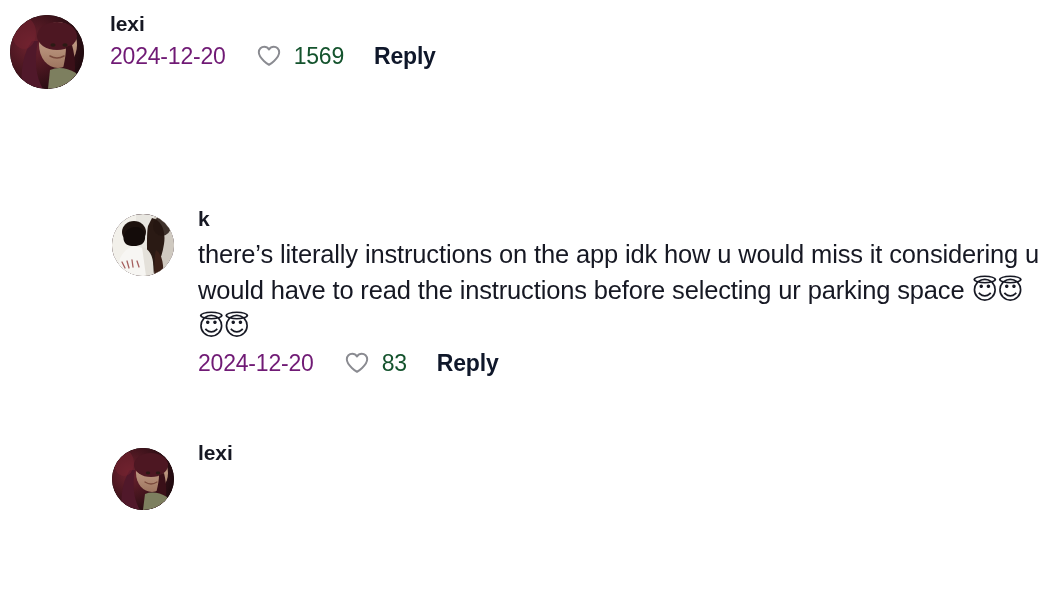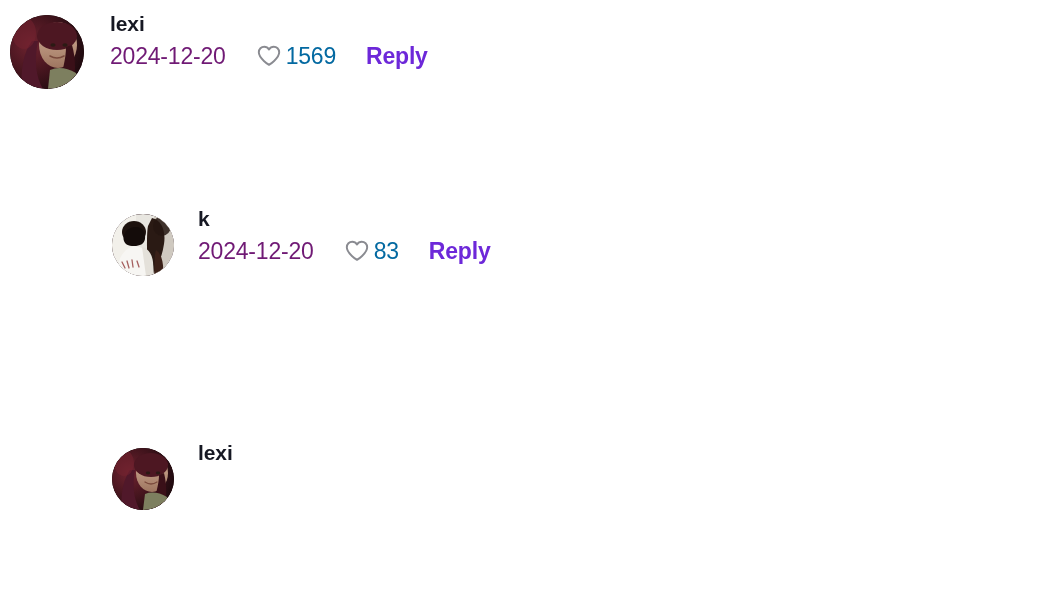--- a/index.html
+++ b/index.html
@@ -105,30 +105,30 @@
   .meta .heart-icon {
     display: inline-block;
     width: 26px;
     height: 26px;
     line-height: 0;
   }
   .meta .heart-icon svg { display: block; }
 
   .meta .like-count {
     font-size: 23px;
-    color: #0369a1;
-    margin-left: 4px;
+    color: #14532d;
+    margin-left: 12px;
     letter-spacing: -0.2px;
     line-height: 1;
   }
 
   .meta .reply {
     font-size: 23px;
     font-weight: 700;
-    color: #6d28d9;
+    color: #0f172a;
     margin-left: 30px;
     letter-spacing: -0.2px;
     line-height: 1;
     cursor: pointer;
   }
 
   
   #c0 { top: 11px; }
   #c1 { top: 206px; }
   #c2 { top: 440px; }
@@ -205,20 +205,21 @@
           <path d="M6 62 C4 48 10 36 20 33 C29 30 36 38 38 48 L40 62 Z" fill="#f7f6f3"></path>
           <path d="M30 33 C36 34 40 40 41 48 L42 62 L34 62 Z" fill="#e4e1da"></path>
           <path d="M44 36 C50 40 52 50 51 62 L42 62 C43 52 42 42 44 36 Z" fill="#3a2018"></path>
           <path d="M10 48 l3 6 M15 47 l2 7 M20 46 l1 7 M25 47 l2 6" stroke="#8a2d2d" stroke-width="1.3" stroke-linecap="round" opacity="0.75"></path>
           <ellipse cx="50" cy="12" rx="9" ry="10" fill="#241611" opacity="0.85"></ellipse>
         </g>
       </svg>
     </div>
     <div class="body">
       <div class="username">k</div>
+      <div class="text"><span>there’s literally instructions on the app idk how u would miss it considering u would have to read the instructions before selecting ur parking space </span><span class="emoji">😇😇😇😇</span></div>
       <div class="meta">
         <span class="date">2024-12-20</span>
         <span class="likes">
           <span class="heart-icon">
             <svg width="26" height="26" viewBox="0 0 24 24" fill="none" xmlns="http://www.w3.org/2000/svg">
               <path d="M12 20.2 C12 20.2 2.6 14.3 2.6 8.6 C2.6 5.6 4.9 3.4 7.6 3.4 C9.5 3.4 11.1 4.5 12 6 C12.9 4.5 14.5 3.4 16.4 3.4 C19.1 3.4 21.4 5.6 21.4 8.6 C21.4 14.3 12 20.2 12 20.2 Z" stroke="#8a8b91" stroke-width="1.8" stroke-linejoin="round" stroke-linecap="round"></path>
             </svg>
           </span>
           <span class="like-count">83</span>
         </span>

